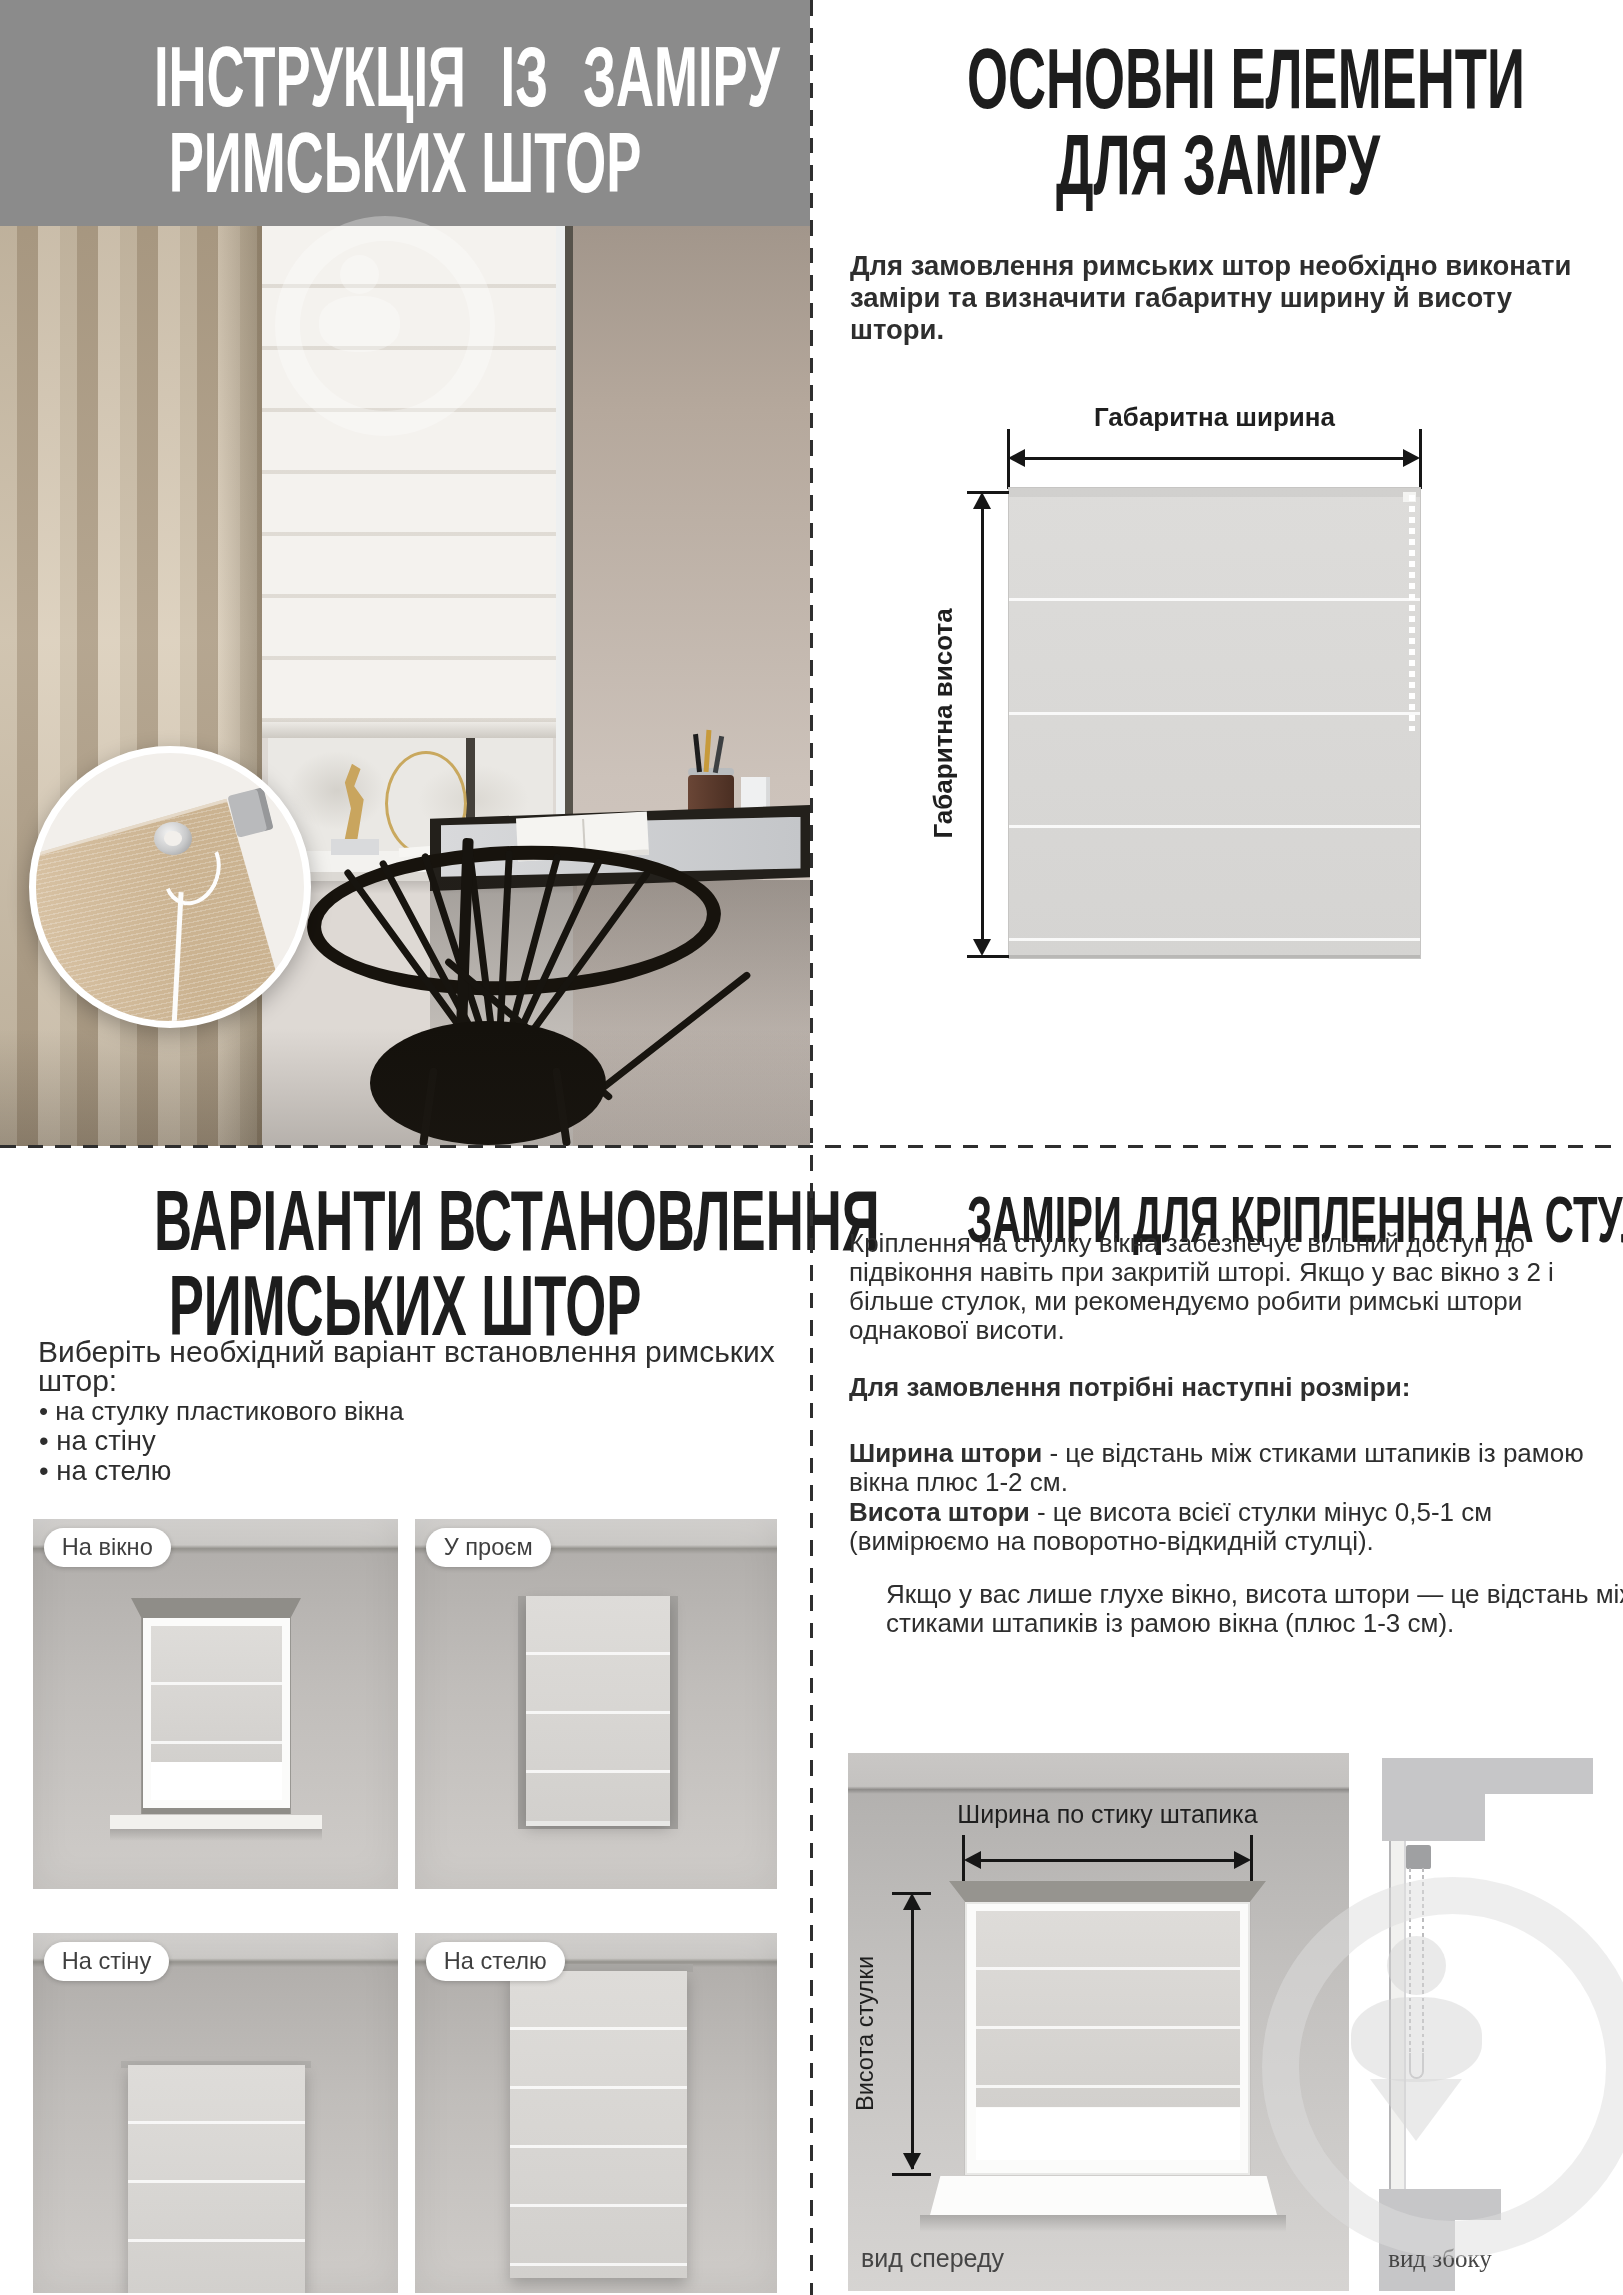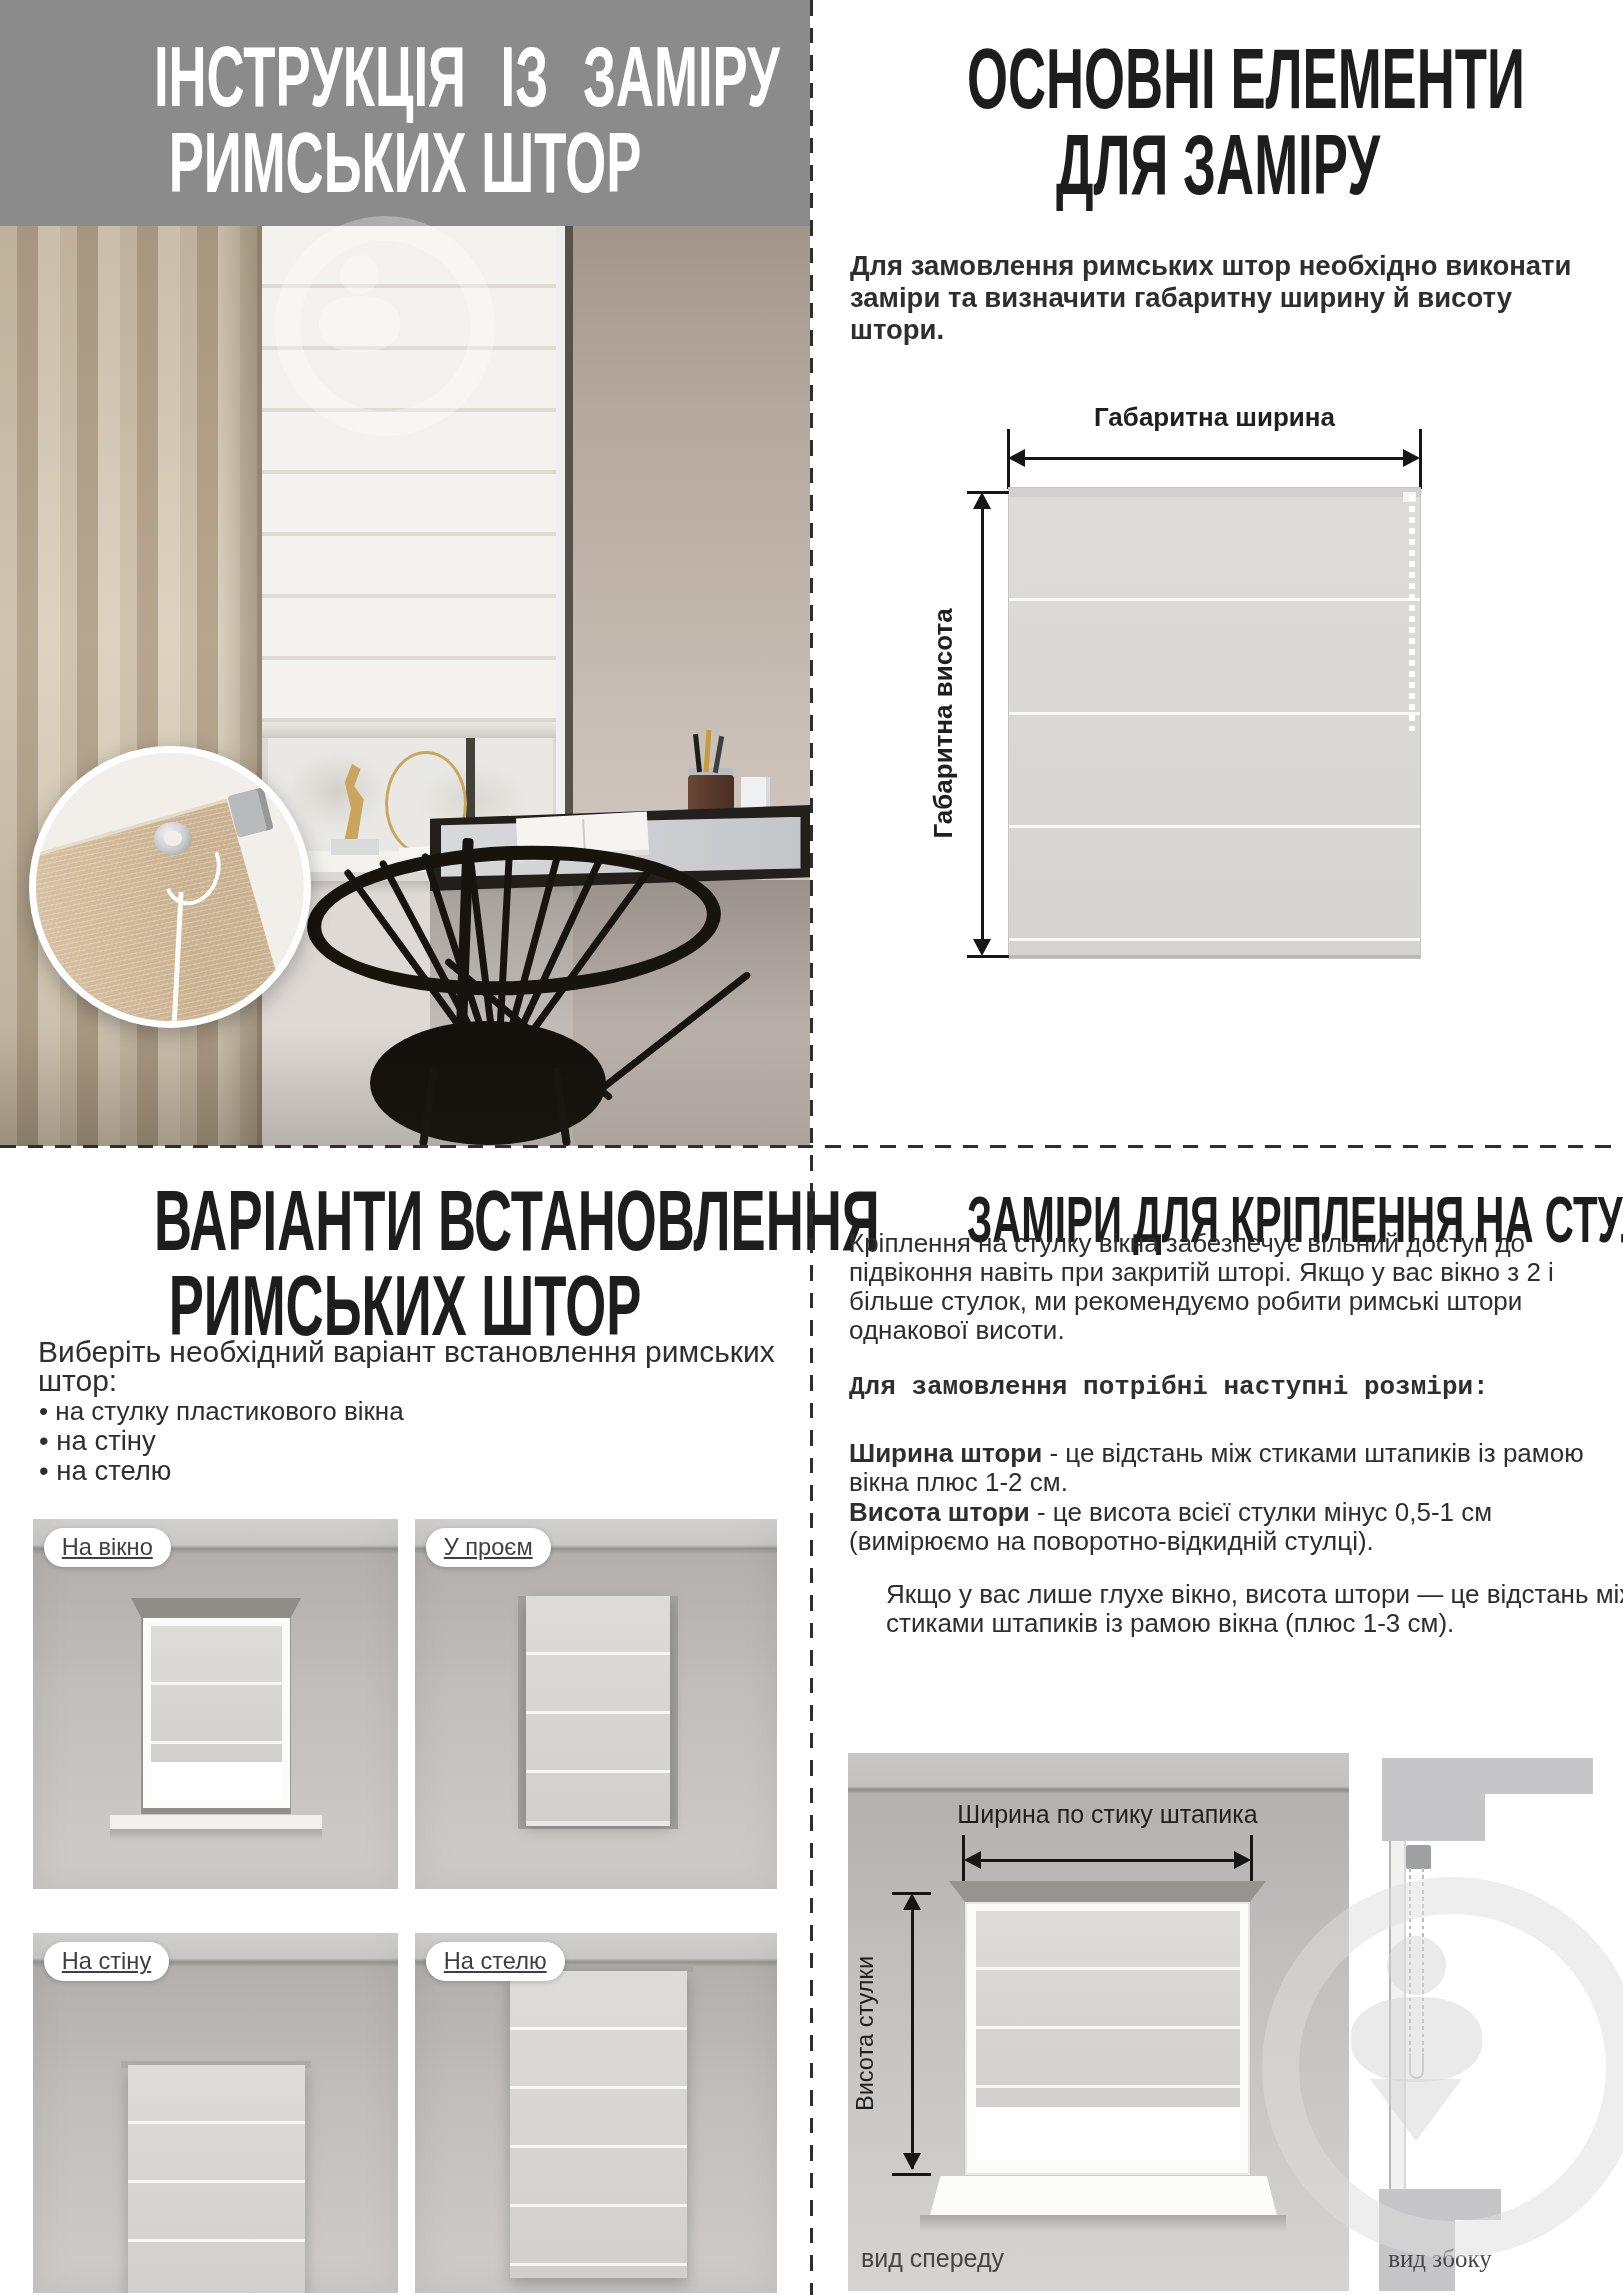--- a/index.html
+++ b/index.html
@@ -34,21 +34,21 @@
   .vblind{position:absolute;background:linear-gradient(180deg,#dedcd9 0%,#d2d0cd 100%);
           box-shadow:0 6.5px 14.4px rgba(0,0,0,.22);}
   .vblind::after{content:"";position:absolute;inset:0;
           background:repeating-linear-gradient(180deg,transparent 0 56px,rgba(255,255,255,.8) 56px 59px);}
   
   .vimg{position:absolute;overflow:hidden;
         background:linear-gradient(180deg,#d8d6d4 0%,#cbc9c6 7%,#96948f 8%,#b2afac 9.5%,#c0bdba 45%,#cfccc9 100%);
         box-shadow:inset 0 0 39px rgba(0,0,0,.08);}
   .pill{position:absolute;left:10.5px;top:9.2px;height:39px;padding:0 18.3px;background:#ffffff;
         border-radius:21px;display:flex;align-items:center;font-size:23.6px;color:#3f3f3f;
-        box-shadow:0 1.3px 5.2px rgba(0,0,0,.2);text-decoration:underline;}
+        box-shadow:0 1.3px 5.2px rgba(0,0,0,.2);}
   
   .wallpanel{position:absolute;overflow:hidden;
         background:linear-gradient(180deg,#c9c7c5 0%,#c4c2c0 6.2%,#8e8c8a 6.8%,#b3b1af 7.6%,#c2c0be 40%,#d6d4d2 100%);}
   .viewlabel{position:absolute;font-size:25px;color:#454545;}
   .rod{position:absolute;width:6.5px;background:#17140f;border-radius:3.9px;transform-origin:50% 100%;}
   
   .wm-ring{position:absolute;border-radius:50%;}
   .wm-part{position:absolute;border-radius:50%;}
 </style>
 </head>
@@ -232,21 +232,21 @@
           <span>На стелю</span>
         </div>
     </div>
   </section>
 
   <section class="abs" style="left:813px;top:1145px;width:810px;height:1150px;">
     <div class="abs" style="left:0;top:42px;width:810px;">
       <span class="cond mid ink">ЗАМІРИ ДЛЯ КРІПЛЕННЯ НА СТУЛКУ ВІКНА</span>
     </div>
     <div class="abs body-text" style="left:36px;top:84px;width:759px;">Кріплення на стулку вікна забезпечує вільний доступ до підвіконня навіть при закритій шторі. Якщо у вас вікно з 2 і більше стулок, ми рекомендуємо робити римські штори однакової висоти.</div>
-    <div class="abs body-text bold" style="left:36px;top:228px;width:759px;font-family:Liberation Mono, monospace;">Для замовлення потрібні наступні розміри:</div>
+    <div class="abs body-text bold" style="left:36px;top:228px;width:759px;">Для замовлення потрібні наступні розміри:</div>
     <div class="abs body-text" style="left:36px;top:294px;width:762px;">
       <span class="bold">Ширина штори</span><span> - це відстань між стиками штапиків із рамою вікна плюс 1-2 см.</span>
     </div>
     <div class="abs body-text" style="left:36px;top:353px;width:762px;">
       <span class="bold">Висота штори</span><span> - це висота всієї стулки мінус 0,5-1 см (вимірюємо на поворотно-відкидній стулці).</span>
     </div>
     <div class="abs body-text" style="left:36px;top:435px;width:759px;margin-left:37px;">Якщо у вас лише глухе вікно, висота штори — це відстань між стиками штапиків із рамою вікна (плюс 1-3 см).</div>
 
     <div class="wallpanel" style="left:35px;top:608px;width:501px;height:538px;">
       <div class="dlabel" style="left:63px;top:47px;width:393px;font-weight:400;font-size:25px;">Ширина по стику штапика</div>

